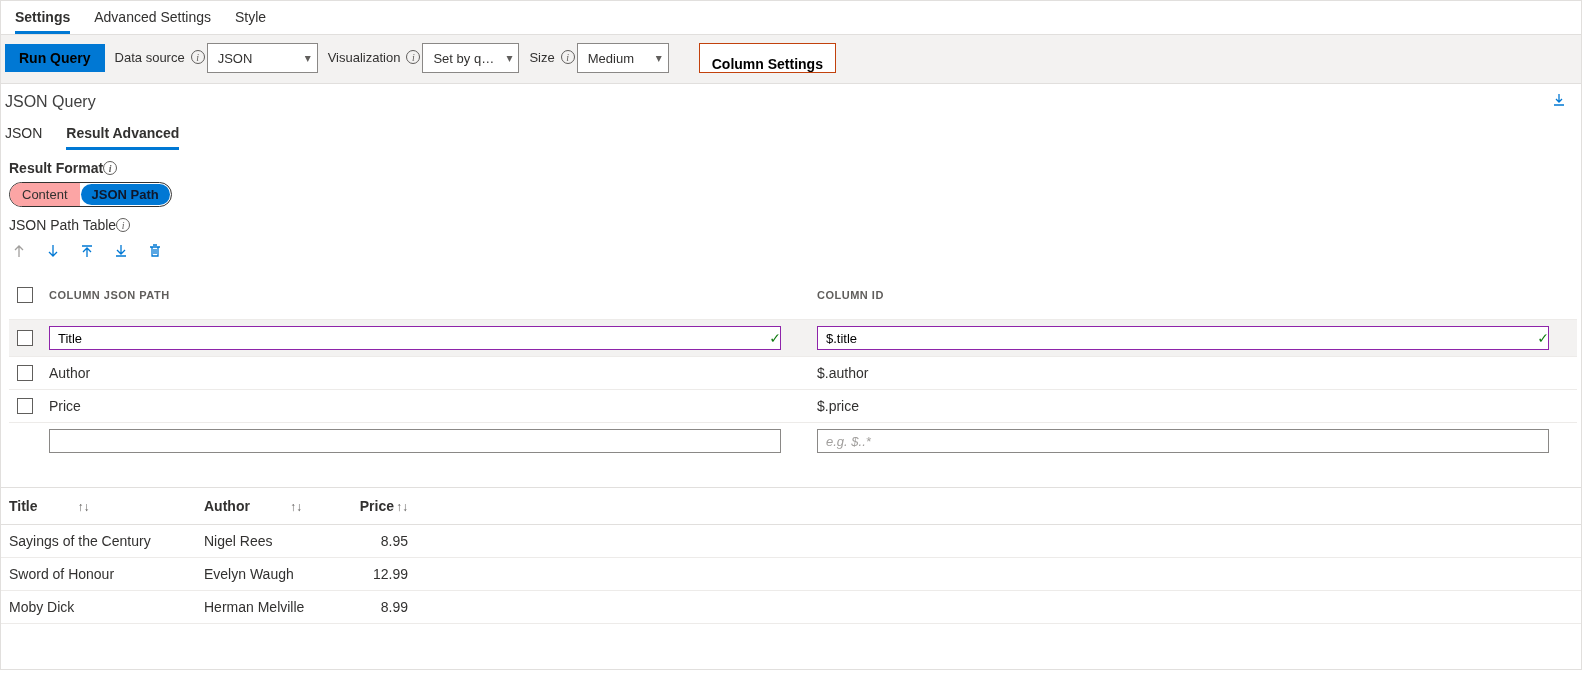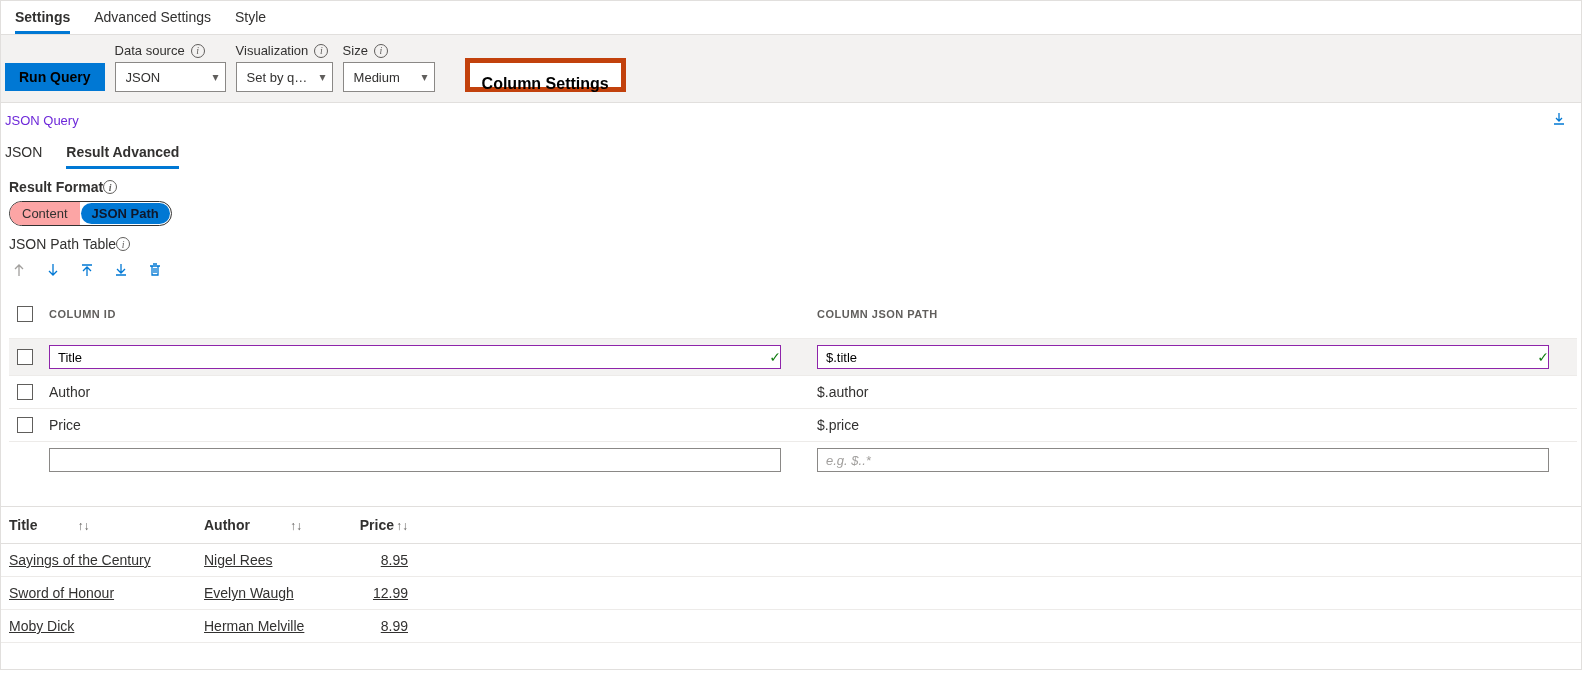--- a/index.html
+++ b/index.html
@@ -4,32 +4,32 @@
 <style>
   * { box-sizing: border-box; }
   html, body { margin:0; padding:0; font-family: "Segoe UI", Arial, sans-serif; font-size:14px; color:#323130; background:#fff; }
   .wrap { width:1582px; height:670px; border:1px solid #e1dfdd; position:relative; }
 
   .tabs { display:flex; gap:24px; padding:6px 14px 0 14px; border-bottom:1px solid #e1dfdd; }
   .tab { padding:2px 0 6px 0; cursor:pointer; color:#323130; }
   .tab.active { font-weight:600; border-bottom:3px solid #0078d4; }
 
   .toolbar { background:#f3f2f1; display:flex; align-items:flex-end; gap:10px; padding:8px 4px 10px 4px; border-bottom:1px solid #e1dfdd; }
-  .field-stack { display:flex; flex-direction:column; gap:2px; }
+  .field-stack { display:flex; gap:2px; }
   .field-stack .lab { font-size:13px; color:#323130; display:flex; align-items:center; gap:6px; padding-bottom:2px;}
   .info-icon { width:14px; height:14px; border:1px solid #605e5c; border-radius:50%; display:inline-flex; align-items:center; justify-content:center; font-family:Georgia,serif; font-style:italic; font-size:10px; color:#605e5c;}
   .btn-primary { background:#0078d4; color:#000000; border:none; padding:6px 14px; font-size:14px; font-weight:600; cursor:pointer; margin-bottom:1px;}
   .dropdown { height:30px; border:1px solid #8a8886; background:#fff; display:flex; align-items:center; padding:0 6px 0 10px; font-size:13px; position:relative; cursor:pointer; }
   .dropdown .val { flex:1; white-space:nowrap; overflow:hidden; text-overflow:ellipsis; }
   .chev { font-size:12px; color:#605e5c; }
   .dd-ds { width:111px;} .dd-vis { width:97px;} .dd-size { width:92px;}
-  .btn-secondary { height:30px; border:5px solid #c2410c; background:#fff; padding:12px 12px; font-size:16px; font-weight:600; cursor:pointer; }
+  .btn-secondary { height:30px; border:1px solid #c2410c; background:#fff; padding:12px 12px; font-size:14px; font-weight:600; cursor:pointer; }
 
   .section-header { display:flex; justify-content:space-between; align-items:center; padding:8px 14px 4px 4px; }
-  .section-header .title { font-size:13px; color:#6d28d9; }
+  .section-header .title { font-size:16px; color:#404040; }
   .download-icon { color:#0078d4; cursor:pointer; }
 
   .subtabs { display:flex; gap:24px; padding:10px 4px 0 4px; }
   .subtab { padding:0 0 6px 0; cursor:pointer; }
   .subtab.active { font-weight:600; border-bottom:3px solid #0078d4; }
 
   .block { padding:10px 14px 4px 8px; }
   .block .lab { font-size:14px; font-weight:600; display:flex; align-items:center; gap:0; margin-bottom:6px; }
   .pill-group { display:inline-flex; border:1px solid #323130; border-radius:16px; overflow:hidden; }
   .pill { padding:4px 12px; font-size:13px; cursor:pointer; background:#fca5a5; }
@@ -49,21 +49,21 @@
   .grow.active-row { background:#f3f2f1; }
   .cell-input { width:calc(100% - 20px); height:24px; border:1px solid #8e24aa; padding:0 24px 0 8px; font-family:inherit; font-size:13px; outline:none; }
   .cell-wrap { position:relative; }
   .check-ok { position:absolute; right:28px; top:50%; transform:translateY(-50%); color:#107c10; font-size:14px; }
   .plain-input { width:calc(100% - 20px); height:24px; border:1px solid #8a8886; padding:0 8px; font-family:inherit; font-size:13px; outline:none; }
   .plain-input::placeholder { color:#a19f9d; font-style:italic; }
 
   .result-table { width:100%; border-collapse:collapse; margin-top:28px; border-top:1px solid #e1dfdd; }
   .result-table th { text-align:left; font-weight:600; font-size:14px; padding:10px 8px; border-bottom:1px solid #e1dfdd; }
   .result-table th.num { text-align:right; }
-  .result-table td { padding:8px 8px; border-bottom:1px solid #edebe9; font-size:14px;text-decoration:underline; }
+  .result-table td { padding:8px 8px; border-bottom:1px solid #edebe9; font-size:14px; }
   .result-table td.num { text-align:right; }
   .sort-ic { color:#605e5c; font-size:12px; margin-left:40px; cursor:pointer;}
 </style>
 </head>
 <body>
 
 <div class="wrap">
 
   
   <div class="tabs">
@@ -165,22 +165,22 @@
         </svg></span>
     <span class="icon-btn"><svg width="16" height="16" viewBox="0 0 16 16" fill="none" stroke="currentColor" stroke-width="1.3">
           <path d="M3 4h10M5 4v9h6V4M6 2h4M7 6v5M9 6v5"></path>
         </svg></span>
   </div>
 
   
   <div class="grid">
     <div class="grow header">
       <div class="chk"></div>
+      <div class="cell">Column JSON Path</div>
       <div class="cell">Column ID</div>
-      <div class="cell">Column JSON Path</div>
     </div>
 
     <div class="grow active-row">
       <div class="chk"></div>
       <div class="cell cell-wrap">
         <input class="cell-input" value="Title" style="">
         <span class="check-ok">✓</span>
       </div>
       <div class="cell cell-wrap">
         <input class="cell-input" value="$.title" style="">

